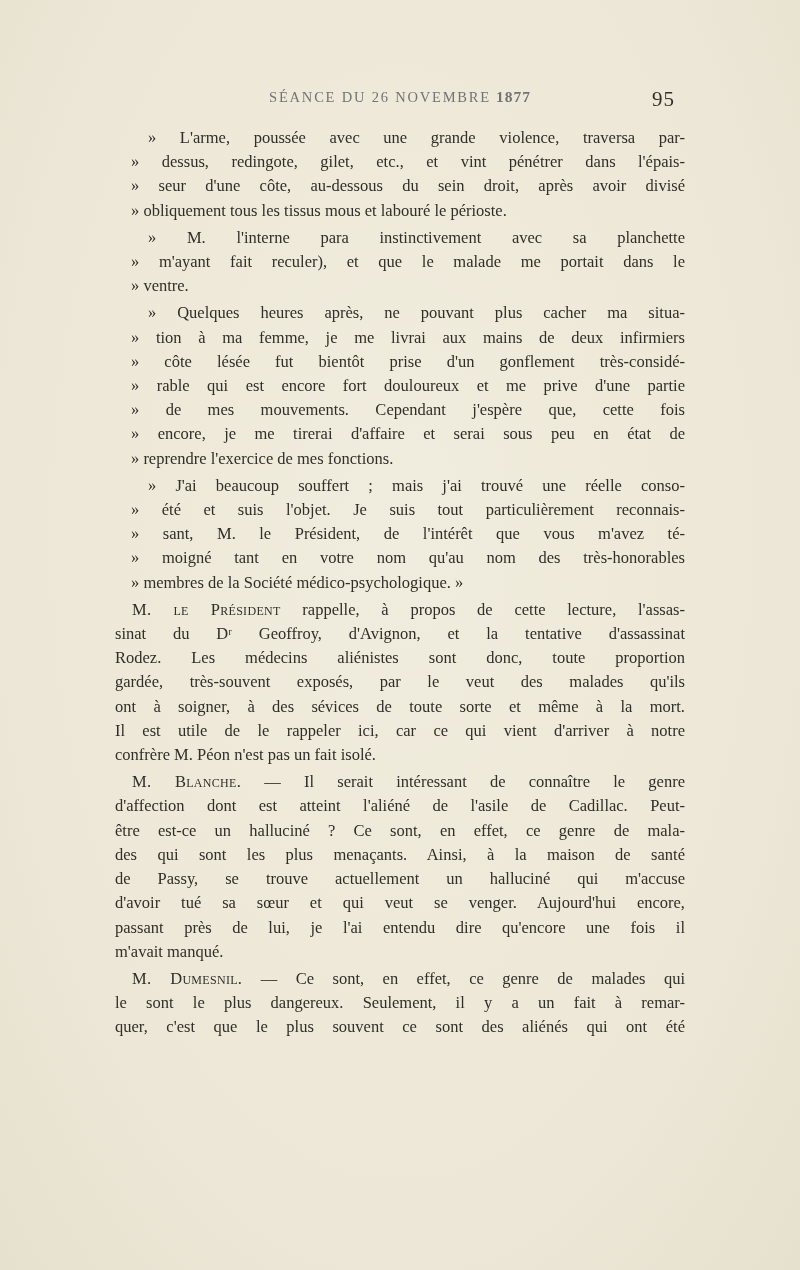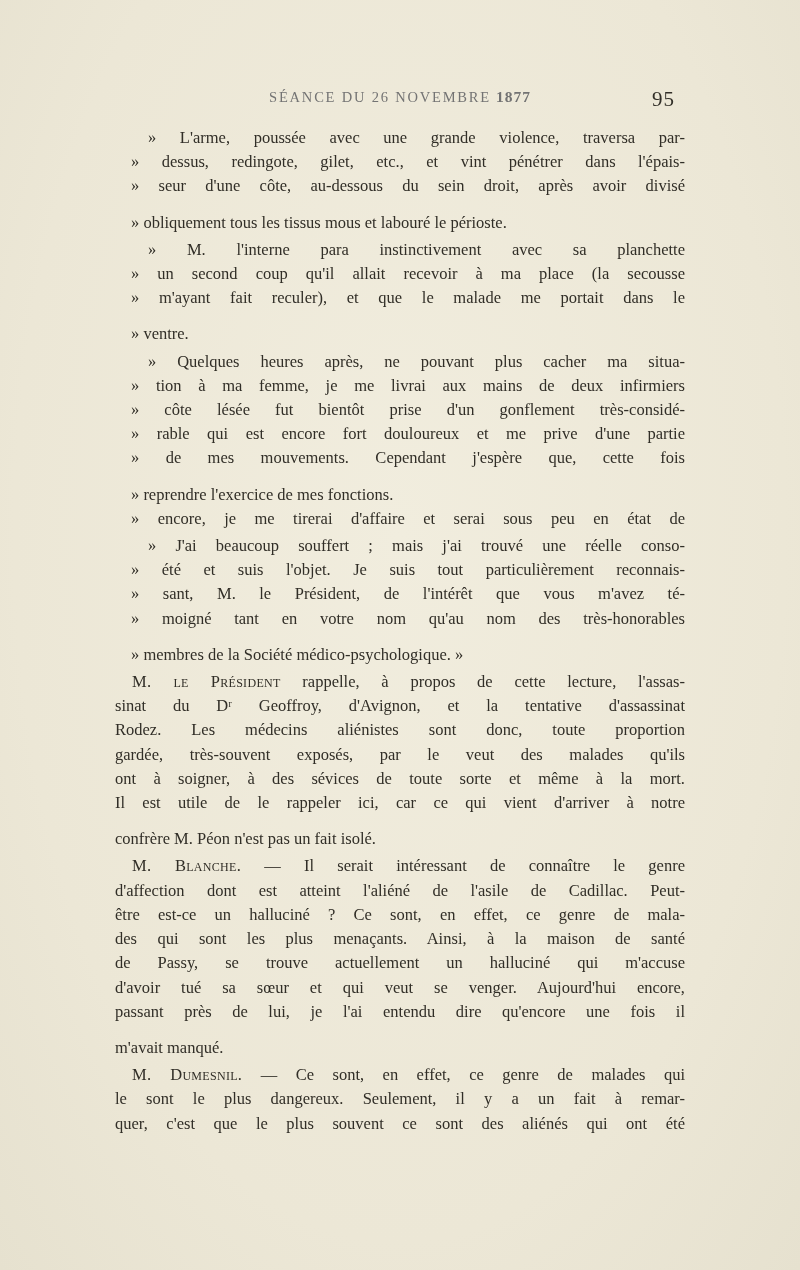--- a/index.html
+++ b/index.html
@@ -47,21 +47,21 @@
   .para { margin-bottom: 3px; }
   .para.quote { padding-left: 16px; }
   .line {
     font-size: 16.5px;
     line-height: 24.2px;
     text-align: justify;
     text-align-last: justify;
     color: #312e27;
   }
   .line.first { padding-left: 17px; }
-  .line.last { text-align-last: left; margin-top: 12px; }
+  .line.last { text-align-last: left; }
   .speaker { font-variant: small-caps; letter-spacing: 0.3px; }
 </style>
 </head>
 <body>
 
 <div class="page-column">
 
   <div class="page-header">
     <div class="header-title"><span>SÉANCE DU 26 NOVEMBRE</span><span class="header-year">1877</span></div>
     <div class="page-number">95</div>
@@ -69,33 +69,32 @@
 
   <div class="para quote">
     <div class="line first">» L'arme, poussée avec une grande violence, traversa par-</div>
     <div class="line">» dessus, redingote, gilet, etc., et vint pénétrer dans l'épais-</div>
     <div class="line">» seur d'une côte, au-dessous du sein droit, après avoir divisé</div>
     <div class="line last">» obliquement tous les tissus mous et labouré le périoste.</div>
   </div>
 
   <div class="para quote">
     <div class="line first">» M. l'interne para instinctivement avec sa planchette</div>
-    <div class="line">» un second coup qu'il allait recevoir à ma place (la secousse</div>
     <div class="line">» m'ayant fait reculer), et que le malade me portait dans le</div>
     <div class="line last">» ventre.</div>
   </div>
 
   <div class="para quote">
     <div class="line first">» Quelques heures après, ne pouvant plus cacher ma situa-</div>
     <div class="line">» tion à ma femme, je me livrai aux mains de deux infirmiers</div>
     <div class="line">» côte lésée fut bientôt prise d'un gonflement très-considé-</div>
     <div class="line">» rable qui est encore fort douloureux et me prive d'une partie</div>
     <div class="line">» de mes mouvements. Cependant j'espère que, cette fois</div>
+    <div class="line">» encore, je me tirerai d'affaire et serai sous peu en état de</div>
     <div class="line last">» reprendre l'exercice de mes fonctions.</div>
-    <div class="line">» encore, je me tirerai d'affaire et serai sous peu en état de</div>
   </div>
 
   <div class="para quote">
     <div class="line first">» J'ai beaucoup souffert ; mais j'ai trouvé une réelle conso-</div>
     <div class="line">» été et suis l'objet. Je suis tout particulièrement reconnais-</div>
     <div class="line">» sant, M. le Président, de l'intérêt que vous m'avez té-</div>
     <div class="line">» moigné tant en votre nom qu'au nom des très-honorables</div>
     <div class="line last">» membres de la Société médico-psychologique. »</div>
   </div>
 

